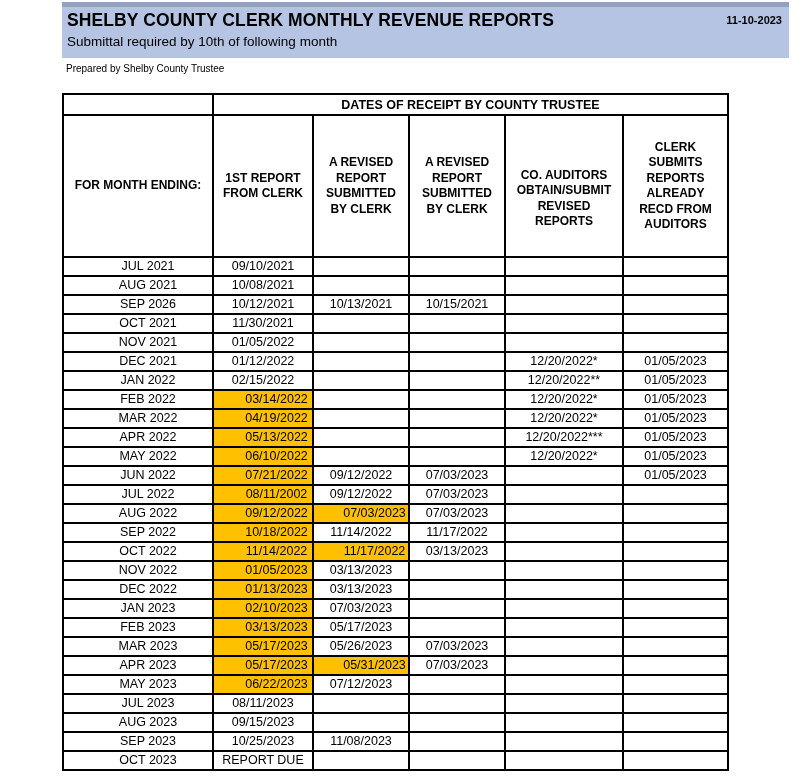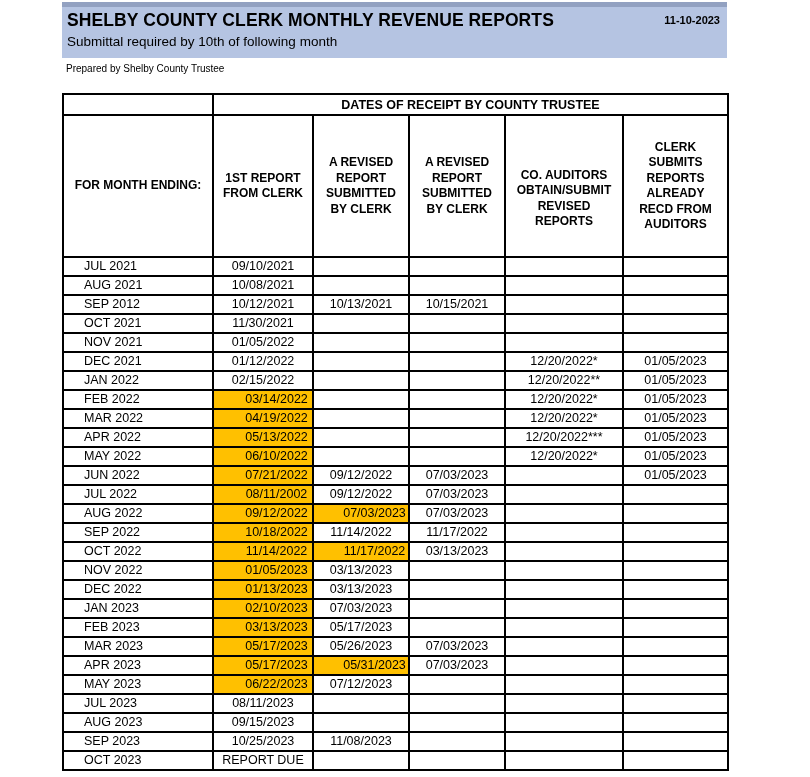--- a/index.html
+++ b/index.html
@@ -9,21 +9,21 @@
   }
   * { box-sizing: border-box; }
   html, body { margin: 0; padding: 0; }
   body {
     width: 810px; height: 777px; overflow: hidden;
     background: #ffffff; position: relative;
     font-family: "Liberation Sans", sans-serif;
     color: #000;
   }
   .band {
-    position: absolute; left: 62px; top: 2px; width: 665px; height: 56px;
+    position: absolute; left: 62px; top: 2px; width: 727px; height: 56px;
     background: var(--band);
     border-top: 5px solid var(--band-top);
     padding: 2px 7px 0 5px;
   }
   .band-row1 { display: flex; justify-content: space-between; align-items: flex-start; }
   .title { font-size: 17.5px; font-weight: bold; letter-spacing: 0.1px; line-height: 22px; }
   .report-date { font-size: 11px; font-weight: bold; margin-top: 5px; white-space: nowrap; }
   .subtitle { font-size: 13.5px; line-height: 17px; margin-top: 2px; }
   .prepared { position: absolute; left: 66px; top: 63px; font-size: 10px; }
 
@@ -32,21 +32,21 @@
     border-collapse: collapse; table-layout: fixed; width: 665px;
   }
   table.rev th, table.rev td { border: 2px solid #000; padding: 0; }
   th.corner { border: none; background: transparent; }
   th.group { height: 21px; font-size: 12.5px; font-weight: bold; text-align: center; vertical-align: middle; }
   tr.colhead th { height: 142px; font-size: 12px; font-weight: bold; text-align: center; vertical-align: middle; line-height: 15.5px; }
   th.month-h { text-align: left; padding-left: 4px; font-size: 12.5px; }
   .inner { display: inline-block; vertical-align: middle; }
   .w2 { max-width: 82px; } .w3 { max-width: 84px; } .w5 { max-width: 106px; margin-top: 25px; } .w6 { max-width: 76px; }
   tbody td { height: 17px; line-height: 17px; font-size: 12.5px; white-space: nowrap; overflow: hidden; }
-  tbody td.month { text-align: left; padding-left: 20px; }
+  tbody td.month { text-align: center; padding-left: 20px; }
   tbody td.date { text-align: center; }
   tbody td.hl { background: var(--hl); padding-left: 27px; }
 </style>
 </head>
 <body>
 
 <div class="band">
   <div class="band-row1">
     <div class="title">SHELBY COUNTY CLERK MONTHLY REVENUE REPORTS</div>
     <div class="report-date">11-10-2023</div>
@@ -89,21 +89,21 @@
       </tr>
       <tr>
         <td class="month">AUG 2021</td>
         <td class="date">10/08/2021</td>
         <td class="date"></td>
         <td class="date"></td>
         <td class="date"></td>
         <td class="date"></td>
       </tr>
       <tr>
-        <td class="month">SEP 2012</td>
+        <td class="month">SEP 2026</td>
         <td class="date">10/12/2021</td>
         <td class="date">10/13/2021</td>
         <td class="date">10/15/2021</td>
         <td class="date"></td>
         <td class="date"></td>
       </tr>
       <tr>
         <td class="month">OCT 2021</td>
         <td class="date">11/30/2021</td>
         <td class="date"></td>

